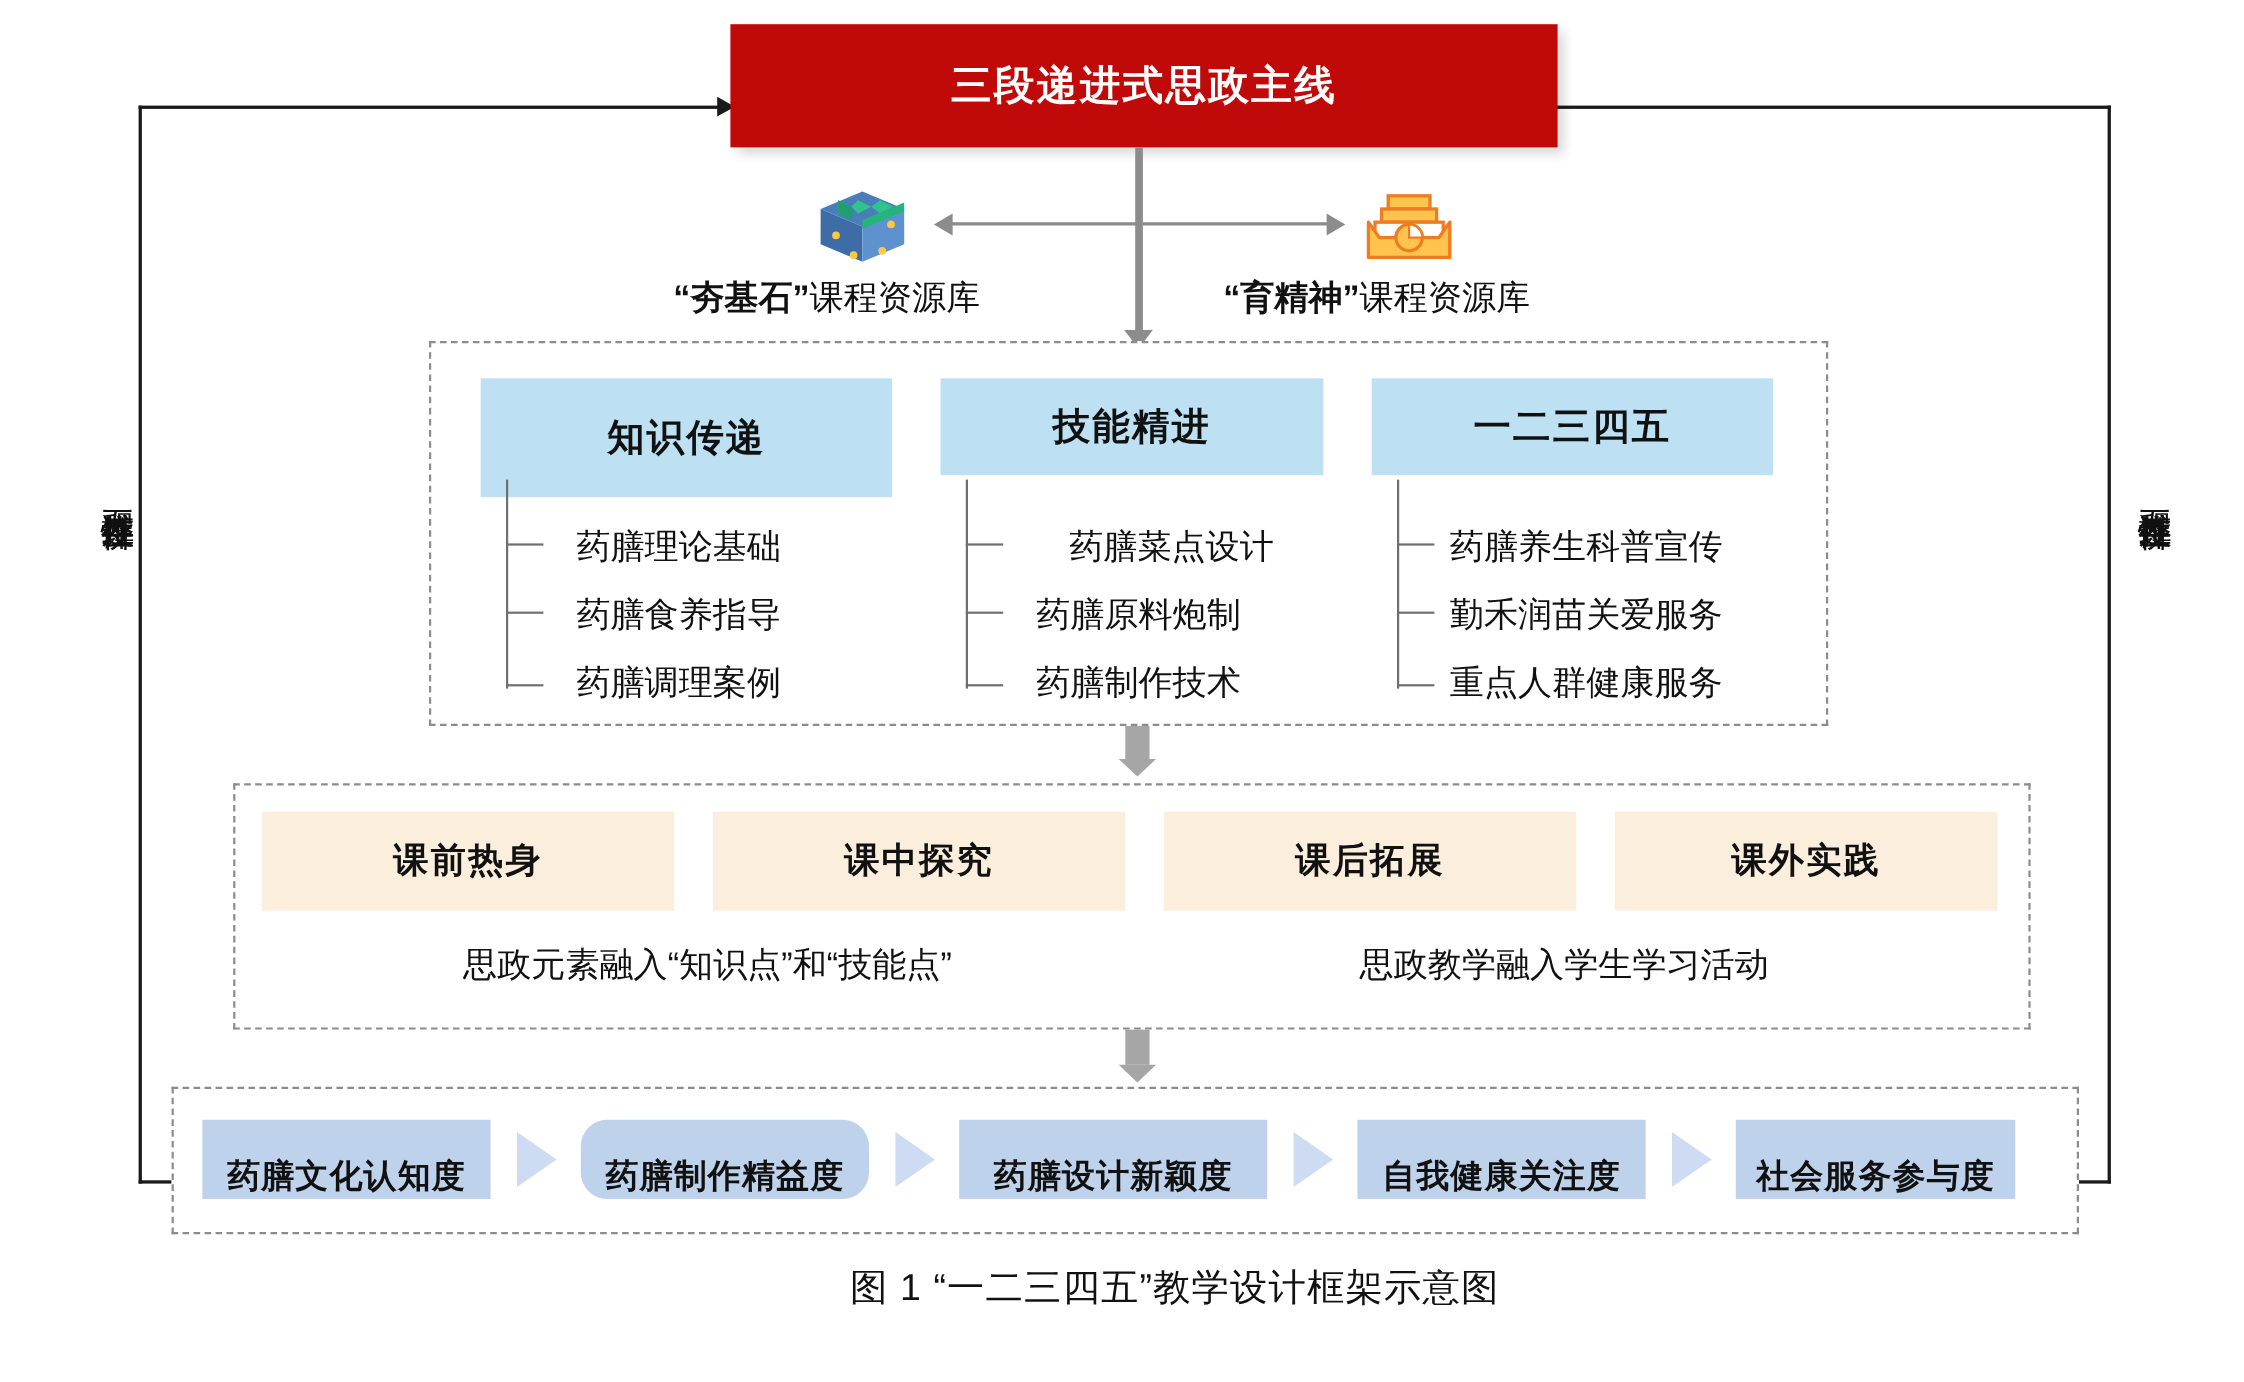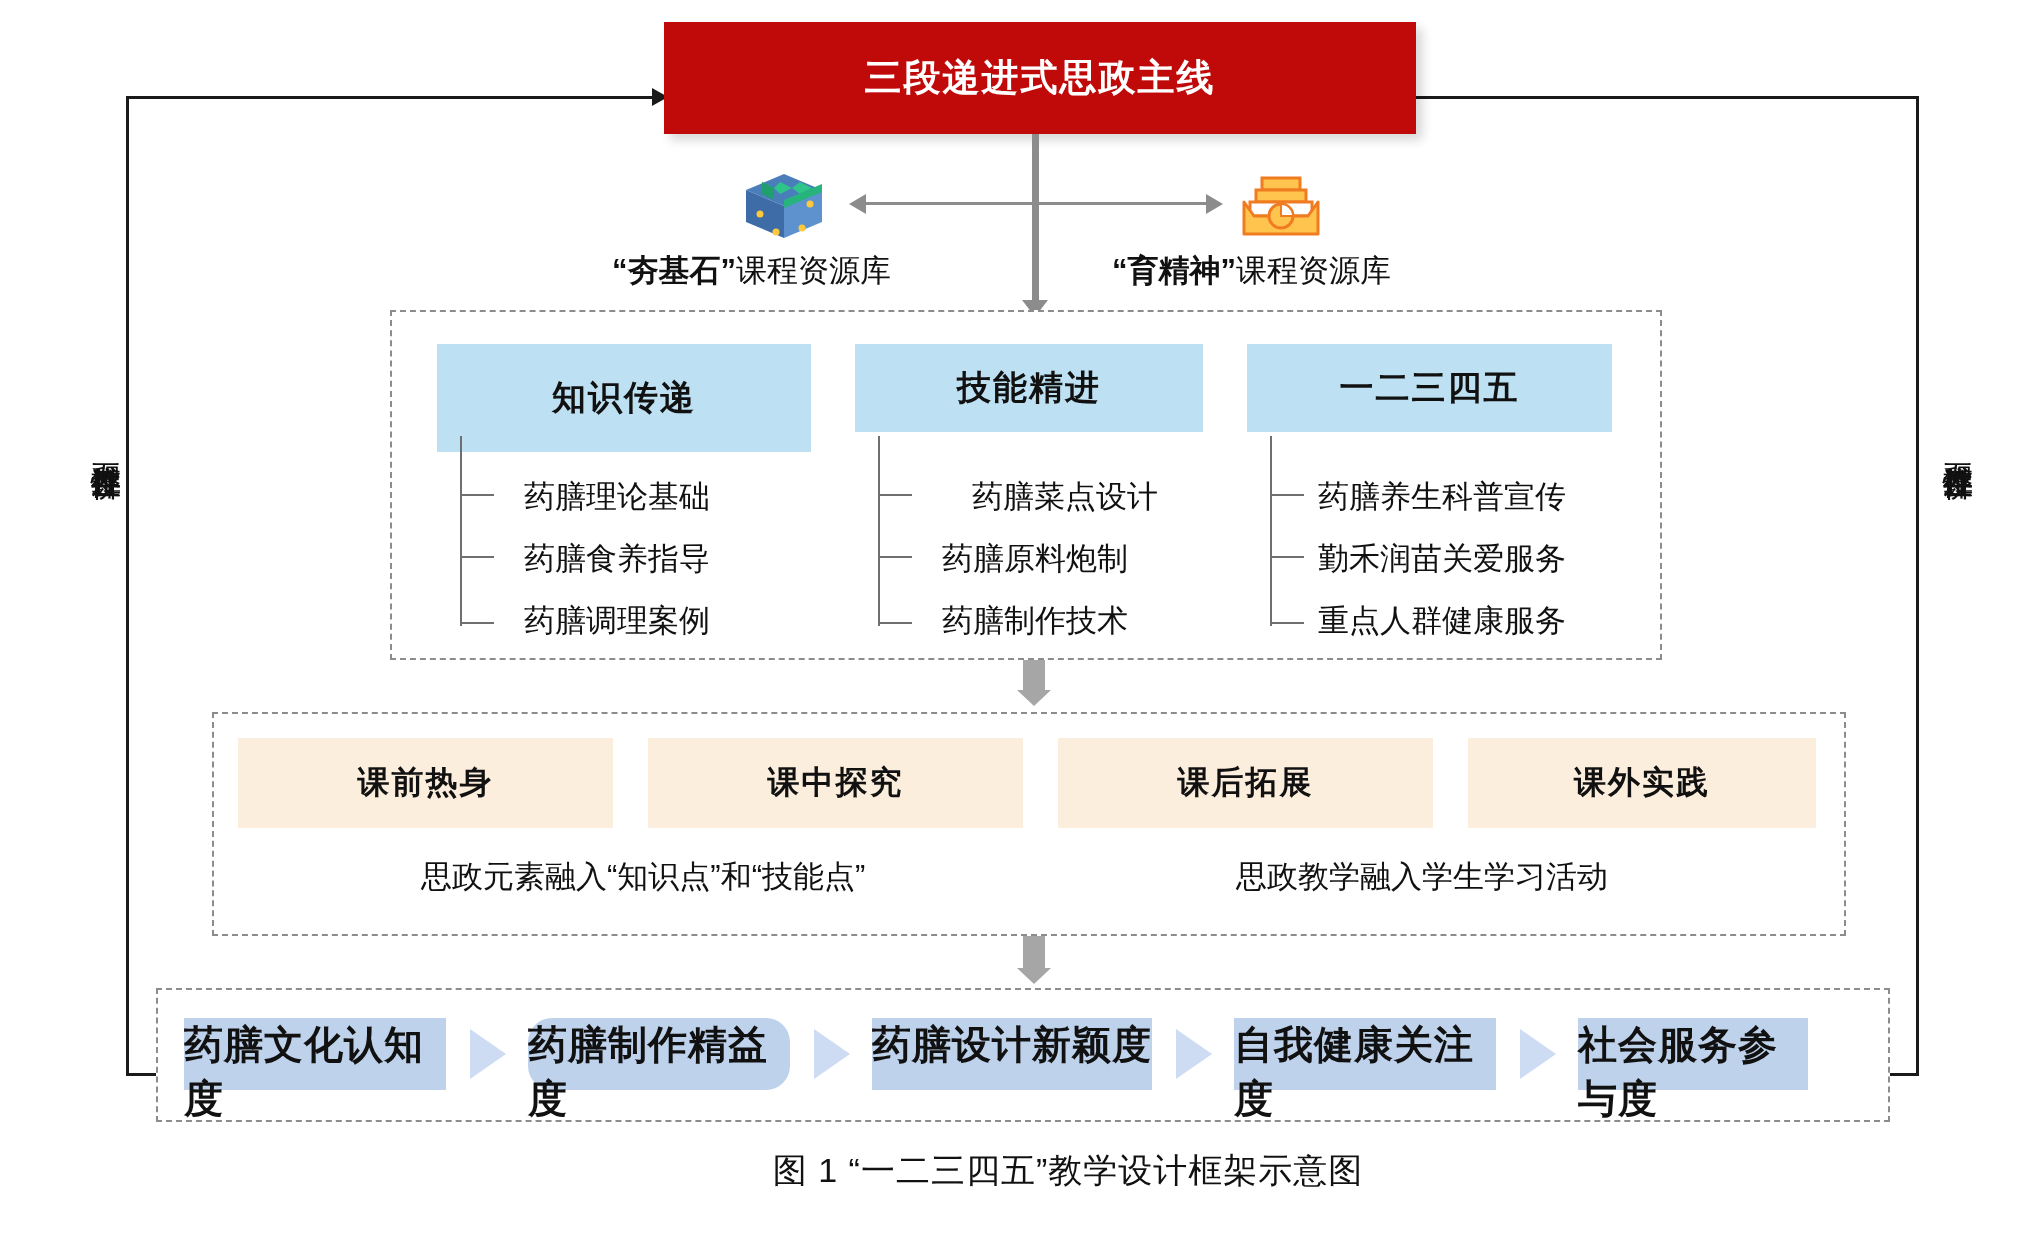--- a/index.html
+++ b/index.html
@@ -68,22 +68,22 @@
 
   
   .stage-box{position:absolute;background:#fceedc;display:flex;align-items:center;
      justify-content:center;font-size:32px;font-weight:bold;color:#111;letter-spacing:2px;}
   .stage-arrow{position:absolute;width:0;height:0;
      border-top:27px solid transparent;border-bottom:27px solid transparent;border-left:40px solid #fbb košul;}
   .stage-arrow{border-left-color:#fbb040;}
   .band-note{position:absolute;font-size:31px;white-space:nowrap;color:#111;margin-left:38px;}
 
   
-  .eval-box{position:absolute;background:#bfd2ec;display:flex;align-items:flex-start;
-     justify-content:center;font-size:39px;font-weight:bold;color:#111;letter-spacing:1px;}
+  .eval-box{position:absolute;background:#bfd2ec;display:flex;align-items:flex-end;
+     justify-content:center;font-size:30px;font-weight:bold;color:#111;letter-spacing:1px;}
   .eval-arrow{position:absolute;width:0;height:0;
      border-top:25px solid transparent;border-bottom:25px solid transparent;border-left:36px solid #cddcf2;}
 
   
   .caption{position:absolute;left:0;top:1148px;width:2040px;text-align:center;
      font-size:34px;color:#111;letter-spacing:1px;padding-left:48px;}
 </style>
 </head>
 <body>
 
@@ -225,17 +225,17 @@
 </div>
 <div class="eval-arrow" style="left:814px;top:1029px;"></div>
 <div class="eval-box" style="left:872px;top:1018px;width:280px;height:72px;">
   <span>药膳设计新颖度</span>
 </div>
 <div class="eval-arrow" style="left:1176px;top:1029px;"></div>
 <div class="eval-box" style="left:1234px;top:1018px;width:262px;height:72px;">
   <span>自我健康关注度</span>
 </div>
 <div class="eval-arrow" style="left:1520px;top:1029px;"></div>
-<div class="eval-box" style="left:1578px;top:1018px;width:230px;height:72px;">
+<div class="eval-box" style="left:1578px;top:1018px;width:254px;height:72px;">
   <span>社会服务参与度</span>
 </div>
 
 <div class="caption">图 1  “一二三四五”教学设计框架示意图</div>
 
 </body></html>

